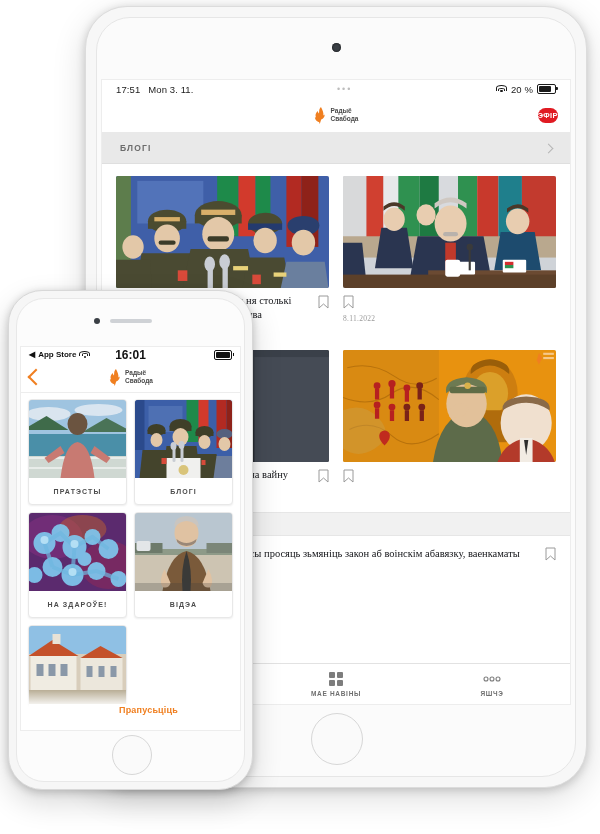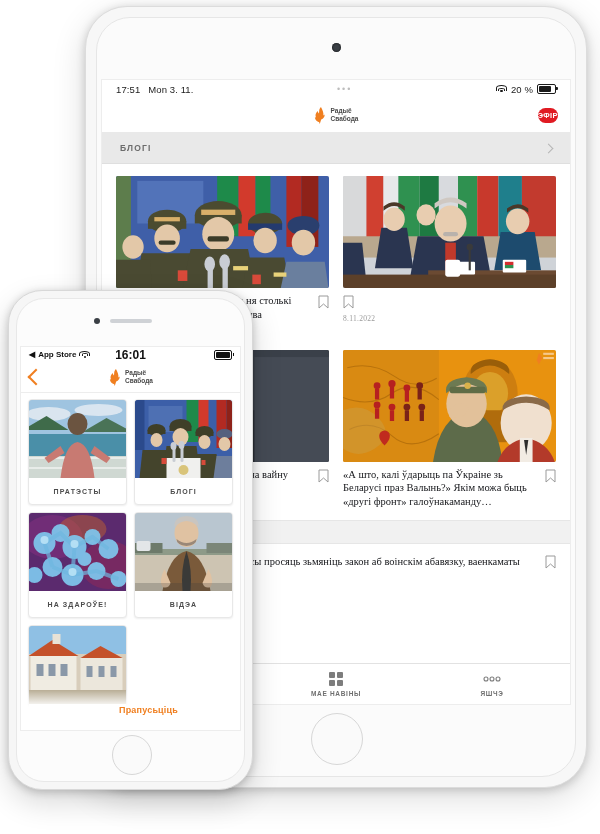--- a/index.html
+++ b/index.html
@@ -358,21 +358,20 @@
             <rect x="166" y="86" width="12" height="26" fill="#f2ece4"></rect>
             <path d="M170 88 l2 14 l2 -14z" fill="#2d2d2d"></path>
             <g fill="#f07f20">
               <path d="M184 6 l3 5 l-3 6 l-2 -4z"></path>
             </g>
             <rect x="188" y="6" width="10" height="2" fill="#f6c88a"></rect>
             <rect x="188" y="10" width="10" height="2" fill="#f6c88a"></rect>
           </svg>
         </div>
         <div class="card-body">
-          <div class="card-title">«А што, калі ўдарыць па Ўкраіне зь Беларусі праз Валынь?» Якім можа быць «другі фронт» галоўнакаманду…</div>
           <span class="bm">
             <svg viewBox="0 0 11 14">
                 <path d="M1 1h9v12l-4.5-4L1 13z" fill="none" stroke="#9a9a9a" stroke-width="1"></path>
               </svg>
           </span>
         </div>
       </div>
 
     </div>
 

